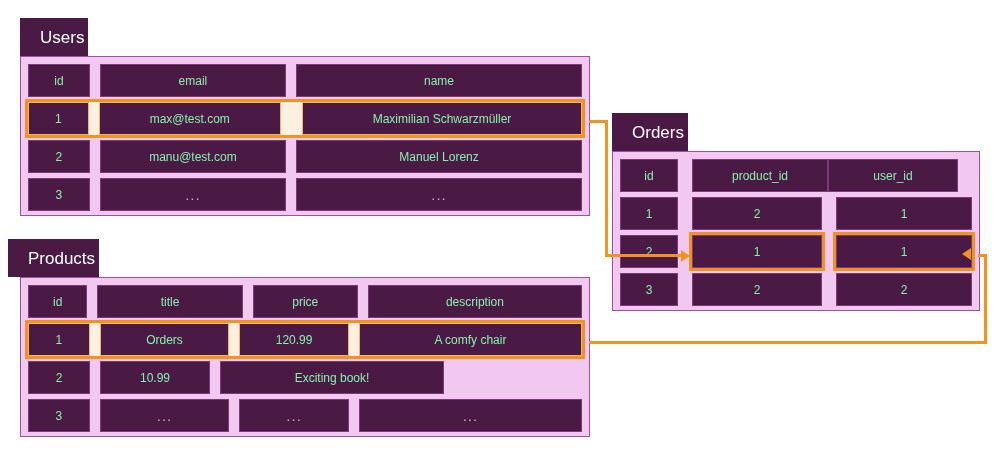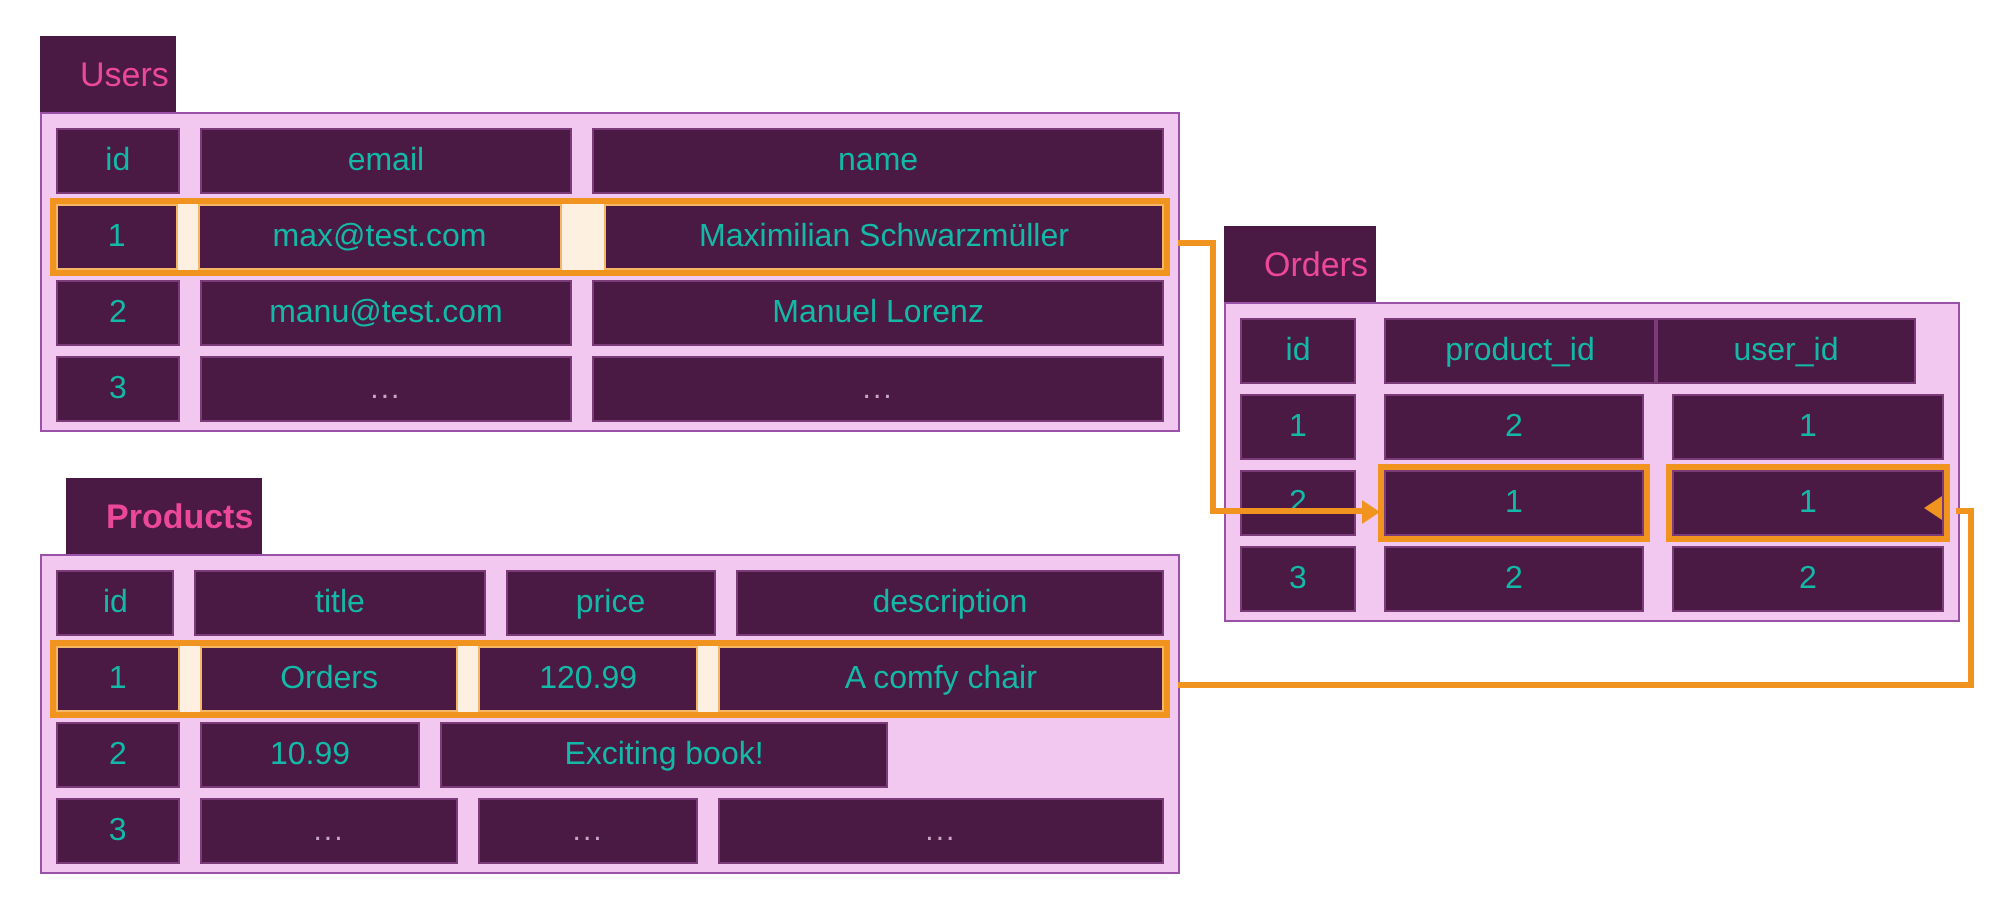--- a/index.html
+++ b/index.html
@@ -15,21 +15,21 @@
     font-family: "Liberation Sans", sans-serif;
   }
 
   
   .table-block {
     position: absolute;
   }
   .table-title {
     position: absolute;
     background: #4a1a44;
-    color: #ec4899;
+    color: #ffffff;
     font-size: 17px;
     line-height: 1;
     padding: 11px 4px 11px 20px;
     white-space: nowrap;
     box-sizing: border-box;
     height: 38px;
     display: flex;
     align-items: center;
   }
   .table-body {
@@ -42,25 +42,25 @@
   .trow {
     position: relative;
     display: flex;
     height: 33px;
     margin-bottom: 5px;
   }
   .trow:last-child { margin-bottom: 0; }
 
   .cell {
     background: #4a1a44;
-    color: #14b8a6;
+    color: #86efac;
     display: flex;
     align-items: center;
     justify-content: center;
-    font-size: 16px;
+    font-size: 12px;
     box-sizing: border-box;
     height: 33px;
     border: 1px solid #7b3a78;
     white-space: nowrap;
     overflow: hidden;
   }
   .cell.dots {
     color: #c9a5c6;
     font-size: 15px;
     letter-spacing: 1px;
@@ -167,21 +167,21 @@
       <div class="cell" style="width:58px; margin-right:14px;">3</div>
       <div class="cell" style="width:130px; margin-right:14px;">2</div>
       <div class="cell" style="width:136px;">2</div>
     </div>
 
   </div>
 </div>
 
 <div class="table-block" style="left:0px; top:0px;">
 
-  <div class="table-title" style="left:33px; top:239px;font-weight:bold;">Products</div>
+  <div class="table-title" style="left:8px; top:239px;">Products</div>
 
   <div class="table-body" style="left:20px; top:277px; width:570px; height:160px;">
 
     <div class="trow">
       <div class="cell" style="width:62px; margin-right:10px;">id</div>
       <div class="cell" style="width:152px; margin-right:10px;">title</div>
       <div class="cell" style="width:110px; margin-right:10px;">price</div>
       <div class="cell" style="width:224px;">description</div>
     </div>
 

